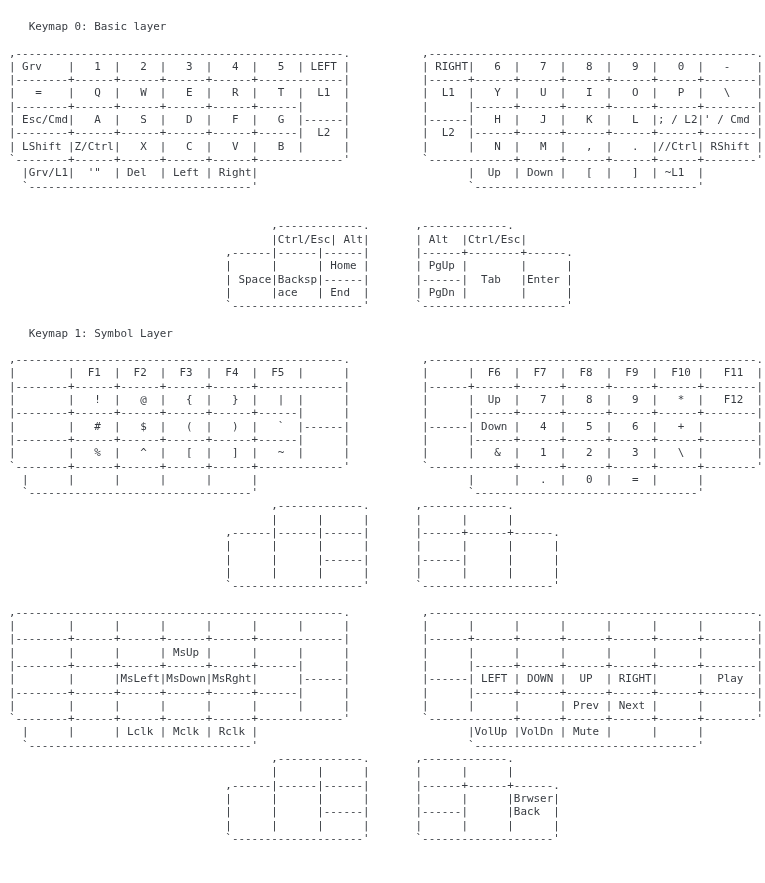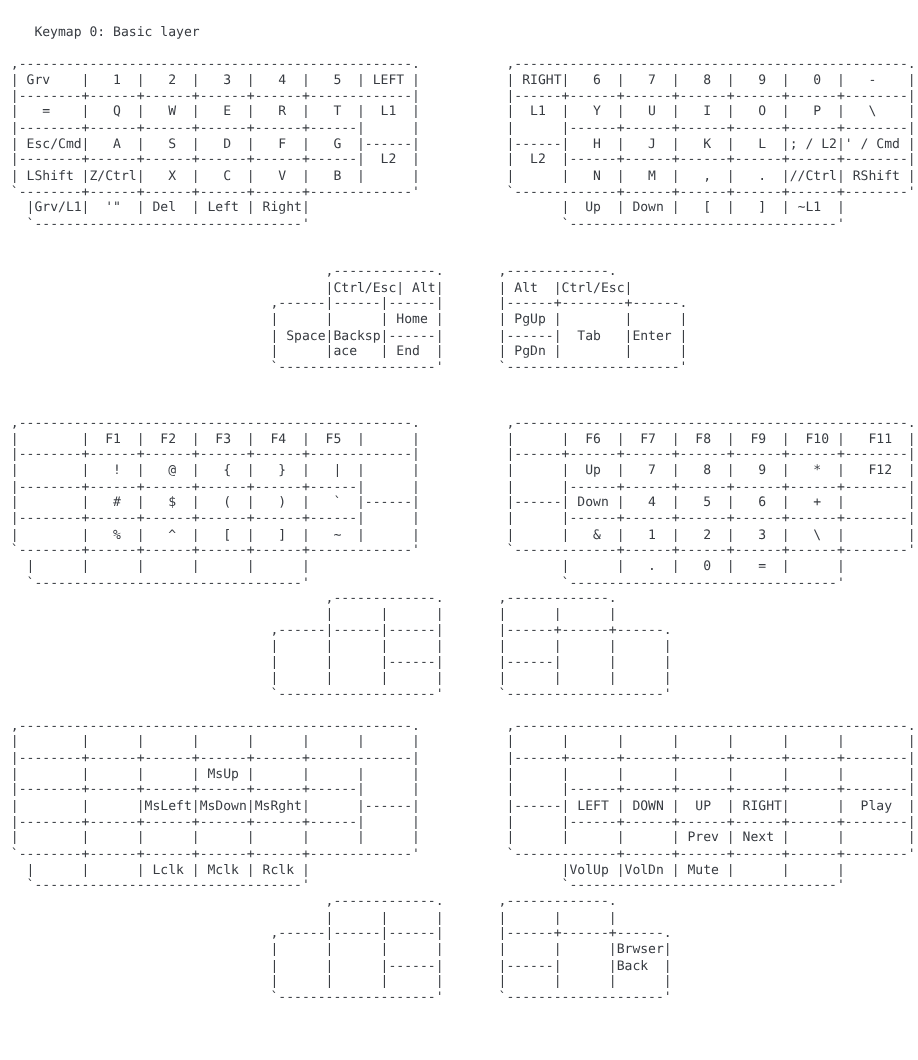--- a/index.html
+++ b/index.html
@@ -12,21 +12,21 @@
     height: 883px;
     overflow: hidden;
     box-sizing: border-box;
     padding: 20px 0 0 9px;
     font-family: "DejaVu Sans Mono", "Liberation Mono", monospace;
     font-size: 10.9px;
     line-height: 13.3px;
     color: #383c42;
   }
   .keymap-section { margin: 0; }
-  .keymap-section.gap-large { margin-bottom: 33px; }
+  .keymap-section.gap-large { margin-bottom: 14px; }
   .keymap-section.gap-small { margin-bottom: 13.3px; }
   .keymap-title {
     padding-left: 3ch;
     margin: 0 0 13.3px 0;
     white-space: pre;
   }
   pre.keymap-art {
     margin: 0;
     padding: 0;
     font: inherit;
@@ -55,20 +55,21 @@
                                         ,-------------.       ,-------------.
                                         |Ctrl/Esc| Alt|       | Alt  |Ctrl/Esc|
                                  ,------|------|------|       |------+--------+------.
                                  |      |      | Home |       | PgUp |        |      |
                                  | Space|Backsp|------|       |------|  Tab   |Enter |
                                  |      |ace   | End  |       | PgDn |        |      |
                                  `--------------------'       `----------------------'</pre>
 </div>
 
 <div class="keymap-section gap-small">
+  <div class="keymap-title">Keymap 1: Symbol Layer</div>
   <pre class="keymap-art">,--------------------------------------------------.           ,--------------------------------------------------.
 |        |  F1  |  F2  |  F3  |  F4  |  F5  |      |           |      |  F6  |  F7  |  F8  |  F9  |  F10 |   F11  |
 |--------+------+------+------+------+-------------|           |------+------+------+------+------+------+--------|
 |        |   !  |   @  |   {  |   }  |   |  |      |           |      |  Up  |   7  |   8  |   9  |   *  |   F12  |
 |--------+------+------+------+------+------|      |           |      |------+------+------+------+------+--------|
 |        |   #  |   $  |   (  |   )  |   `  |------|           |------| Down |   4  |   5  |   6  |   +  |        |
 |--------+------+------+------+------+------|      |           |      |------+------+------+------+------+--------|
 |        |   %  |   ^  |   [  |   ]  |   ~  |      |           |      |   &amp;  |   1  |   2  |   3  |   \  |        |
 `--------+------+------+------+------+-------------'           `-------------+------+------+------+------+--------'
   |      |      |      |      |      |                                |      |   .  |   0  |   =  |      |

